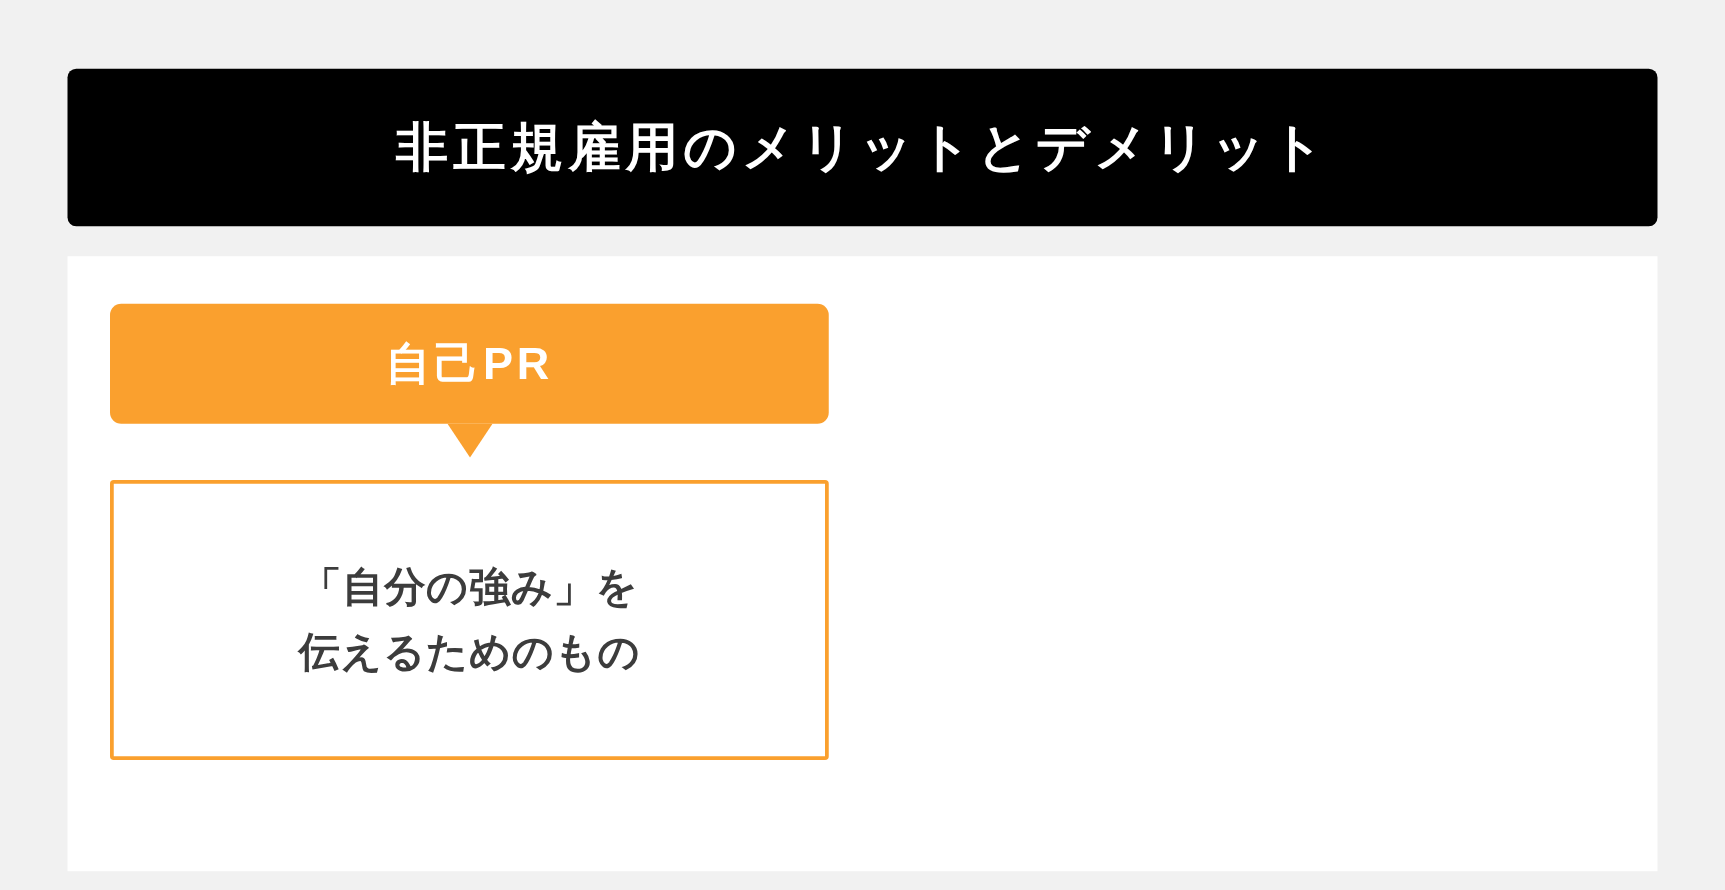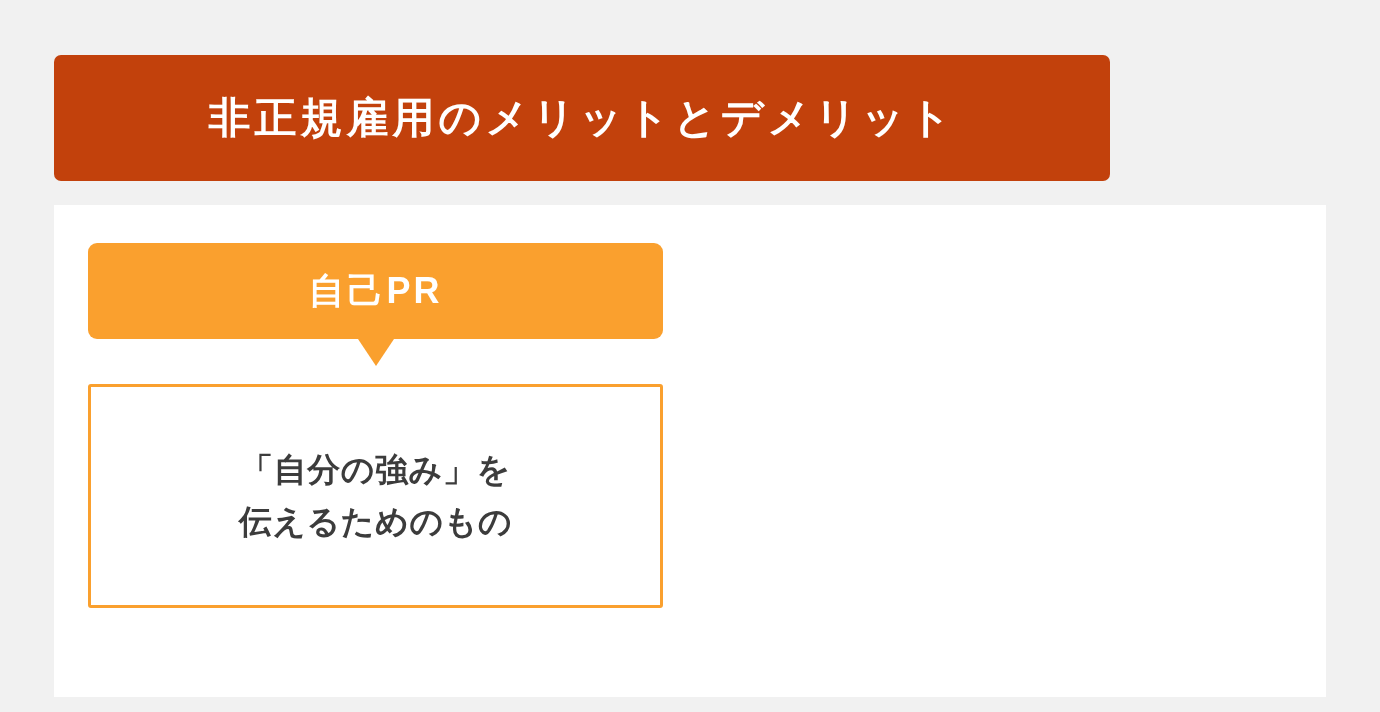--- a/index.html
+++ b/index.html
@@ -41,23 +41,23 @@
     height: 712px;
     background: #f1f1f1;
     z-index: 1;
   }
 
   
   .title-banner {
     position: absolute;
     left: 54px;
     top: 55px;
-    width: 1056px;
+    width: 1272px;
     height: 126px;
-    background: #c2410c;
+    background: #000000;
     border-radius: 7px;
     display: flex;
     align-items: center;
     justify-content: center;
     z-index: 3;
   }
   .title-text {
     color: #ffffff;
     font-size: 42px;
     font-weight: bold;

